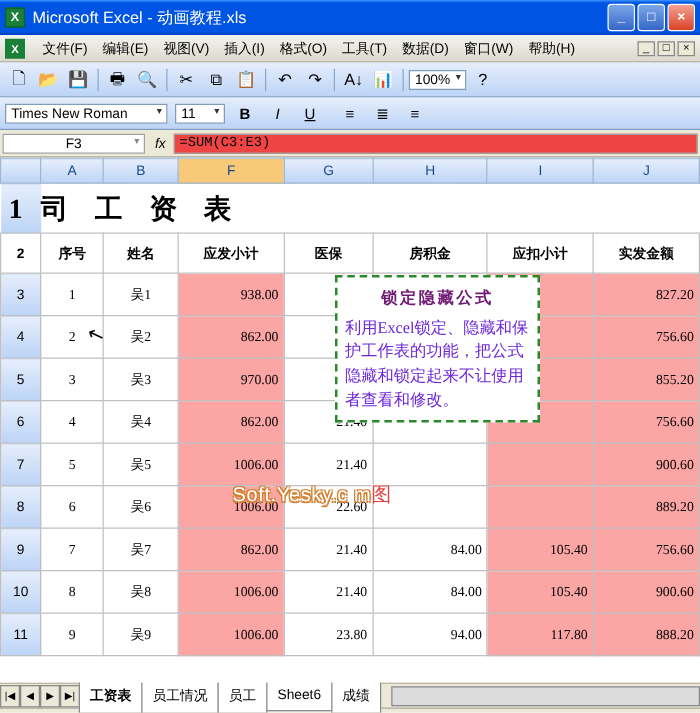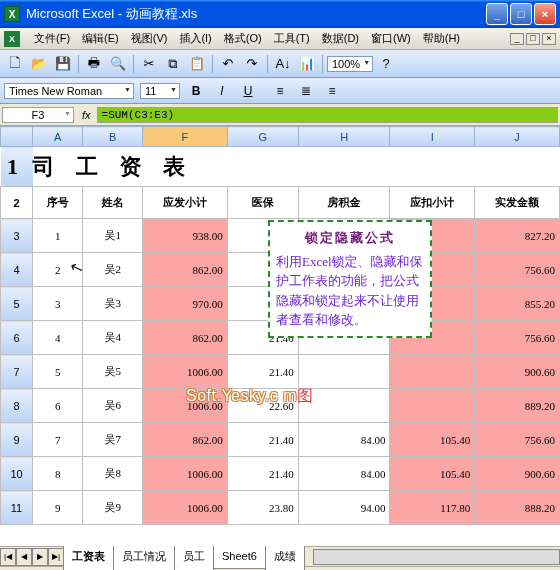--- a/index.html
+++ b/index.html
@@ -26,24 +26,24 @@
 .toolbar .zoom-box::after { content: "▼"; position: absolute; right: 2px; top: 2px; font-size: 7px; color: #333; }
 
 .formatbar { height: 26px; background: linear-gradient(to bottom, #e6eefc, #bcd4f6); border-bottom: 1px solid #7a9cc8; display: flex; align-items: center; padding: 0 4px; gap: 6px; }
 .formatbar .font-box, .formatbar .size-box { background: white; border: 1px solid #7f9db9; padding: 1px 14px 1px 4px; font-size: 11px; position: relative; }
 .formatbar .font-box { width: 130px; }
 .formatbar .size-box { width: 40px; }
 .formatbar .font-box::after, .formatbar .size-box::after { content: "▼"; position: absolute; right: 2px; top: 2px; font-size: 7px; color: #333; }
 .formatbar .fmt-btn { width: 20px; height: 20px; display: flex; align-items: center; justify-content: center; font-size: 12px; cursor: default; }
 
 .formulabar { height: 22px; background: #ece9d8; display: flex; align-items: center; border-bottom: 1px solid #aca899; }
-.formulabar .name-box { width: 72px; background: white; border: 1px solid #a0a0a0; padding: 1px 4px; text-align: center; font-size: 11px; margin: 0 2px; position: relative; }
+.formulabar .name-box { width: 114px; background: white; border: 1px solid #a0a0a0; padding: 1px 4px; text-align: center; font-size: 11px; margin: 0 2px; position: relative; }
 .formulabar .name-box::after { content: "▼"; position: absolute; right: 2px; top: 2px; font-size: 7px; color: #888; }
 .formulabar .fx { padding: 0 6px; font-style: italic; text-align: right; }
-.formulabar .formula-input { flex: 1; background: #84cc16; border: 1px solid #a0a0a0; padding: 1px 4px; font-size: 11px; font-family: "Courier New", monospace; margin-right: 2px; }
+.formulabar .formula-input { flex: 1; background: #ef4444; border: 1px solid #a0a0a0; padding: 1px 4px; font-size: 11px; font-family: "Courier New", monospace; margin-right: 2px; }
 
 .grid-area { position: relative; height: 420px; background: white; }
 .grid-area table { border-collapse: collapse; width: 100%; }
 .grid-area td, .grid-area th { border: 1px solid #c0c0c0; font-size: 11px; color: #000; }
 
 .col-headers th { background: linear-gradient(to bottom, #e6eefc, #bcd4f6); height: 20px; text-align: center; font-weight: normal; color: #1b4a8a; border: 1px solid #9eb6ce; }
 .col-headers th.corner { width: 28px; }
 .col-headers th.colA { width: 44px; }
 .col-headers th.colB { width: 52px; }
 .col-headers th.colF { width: 74px; background: #f8c978; }

